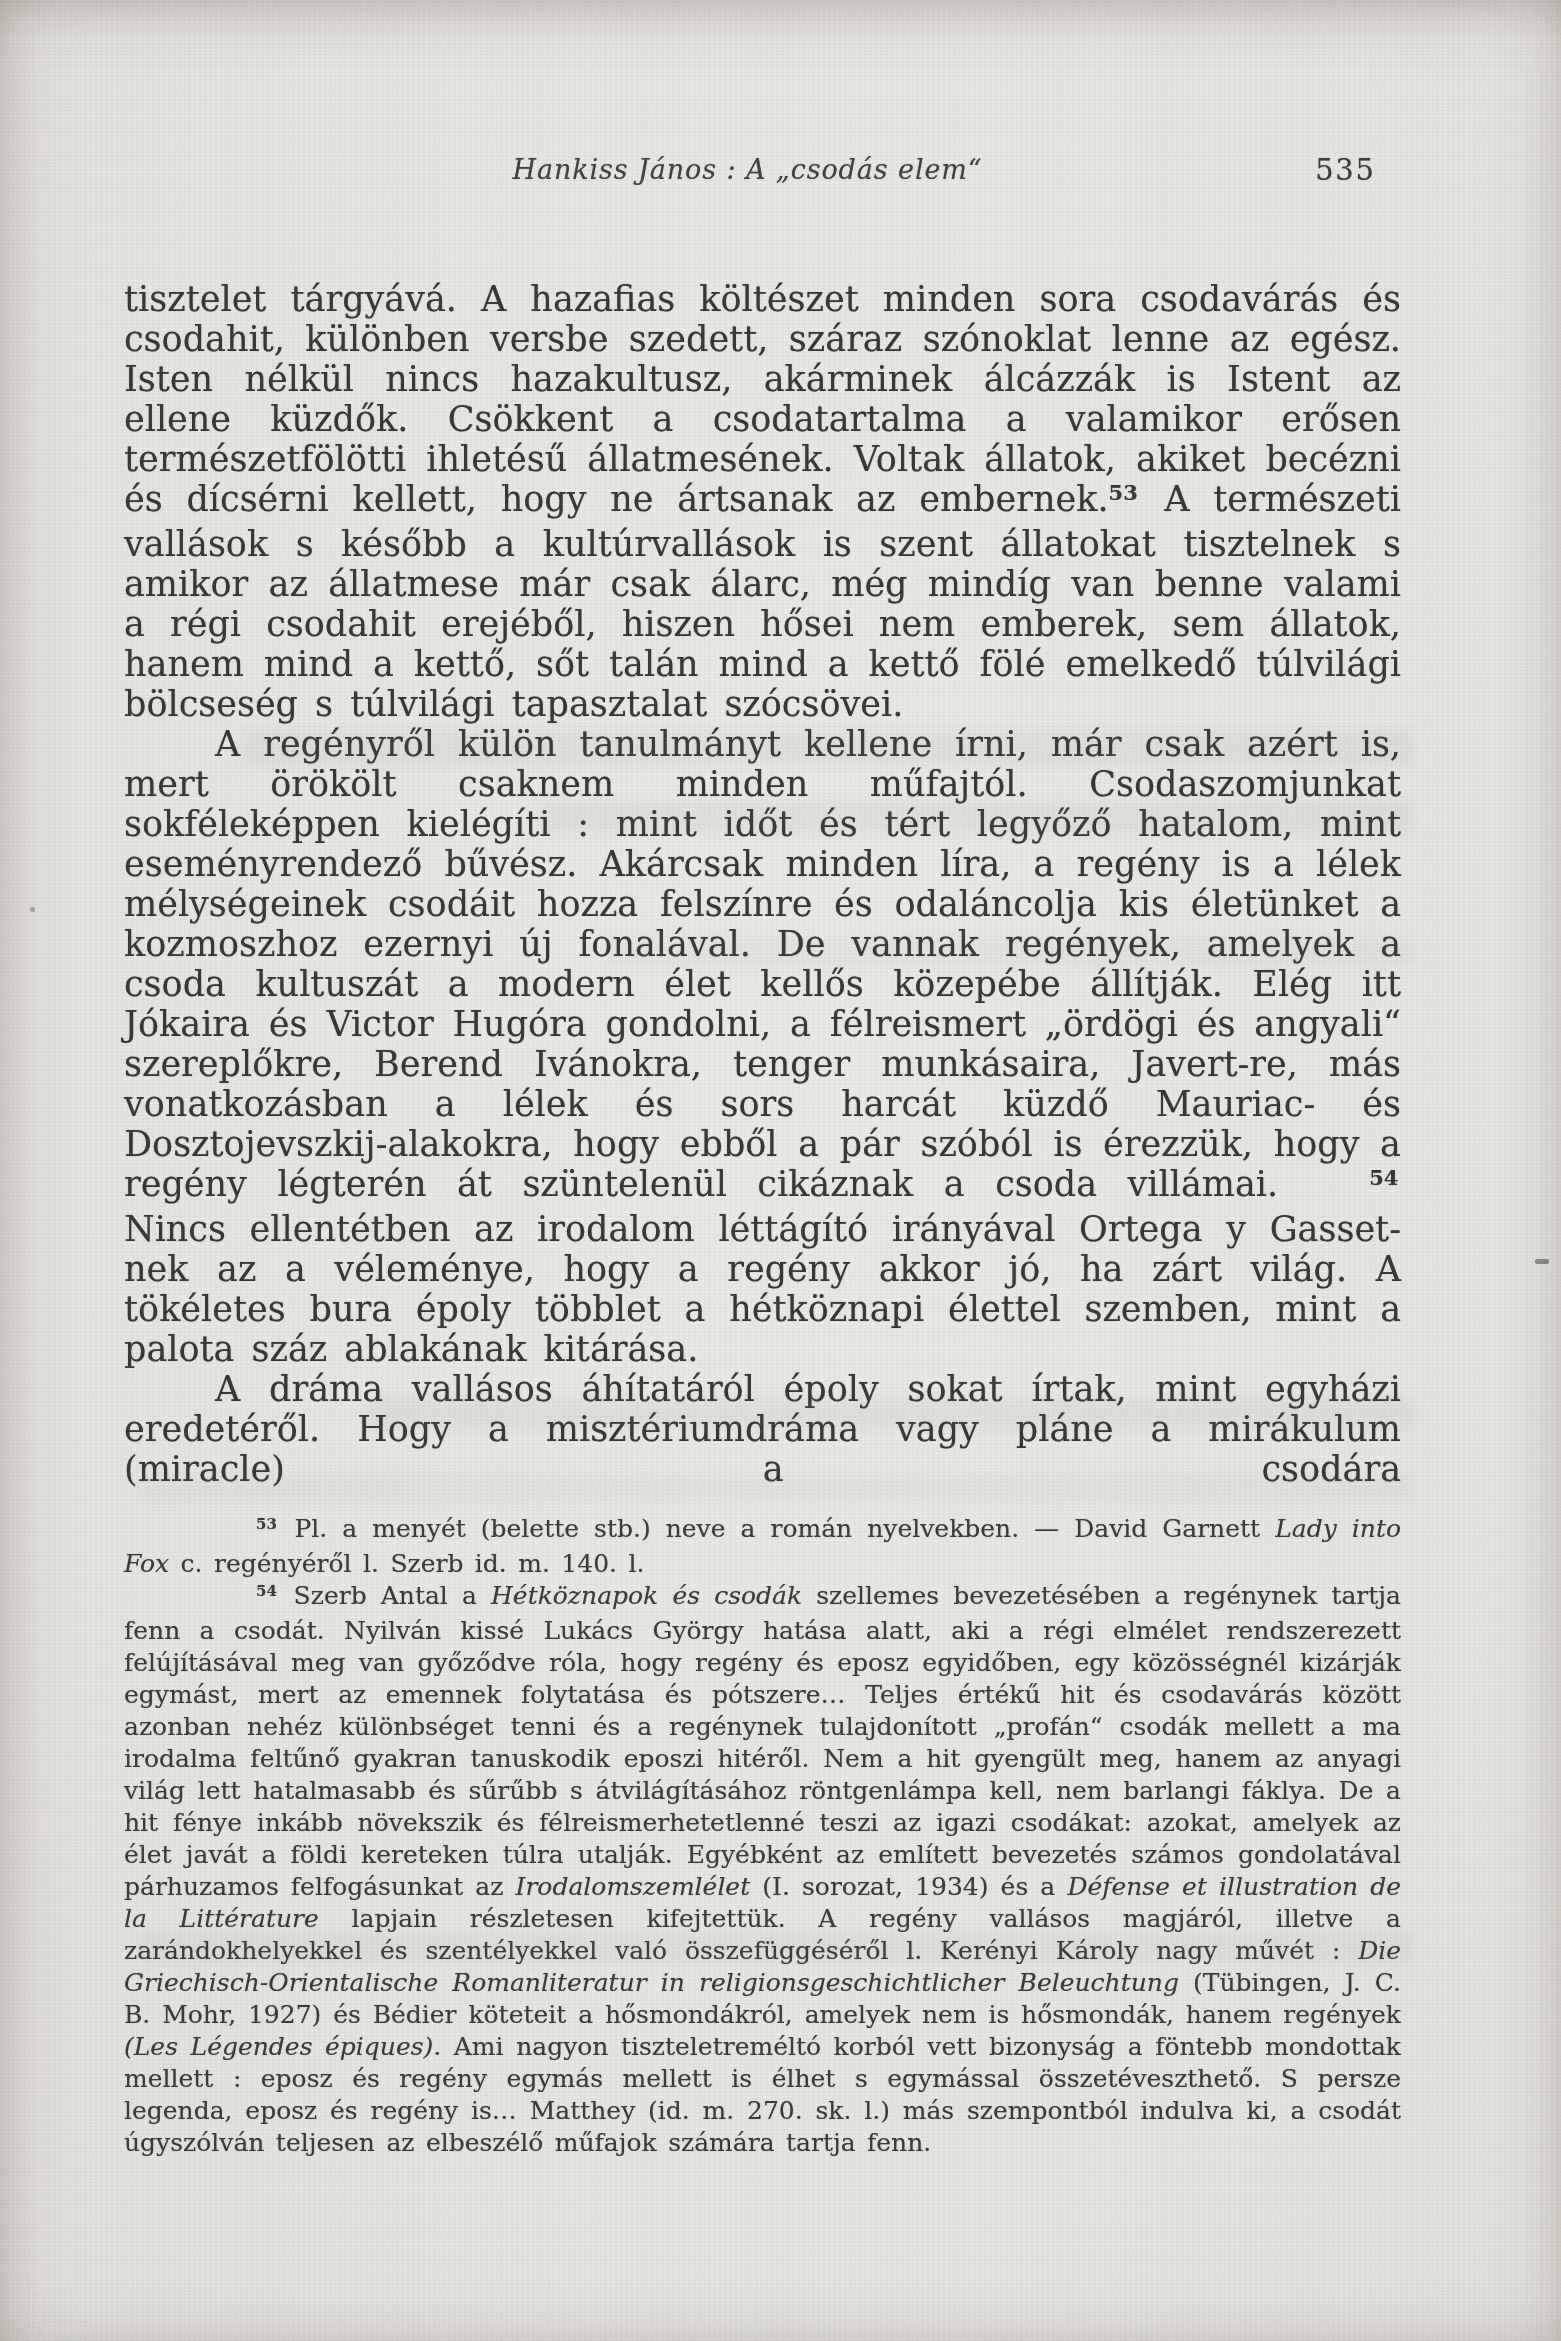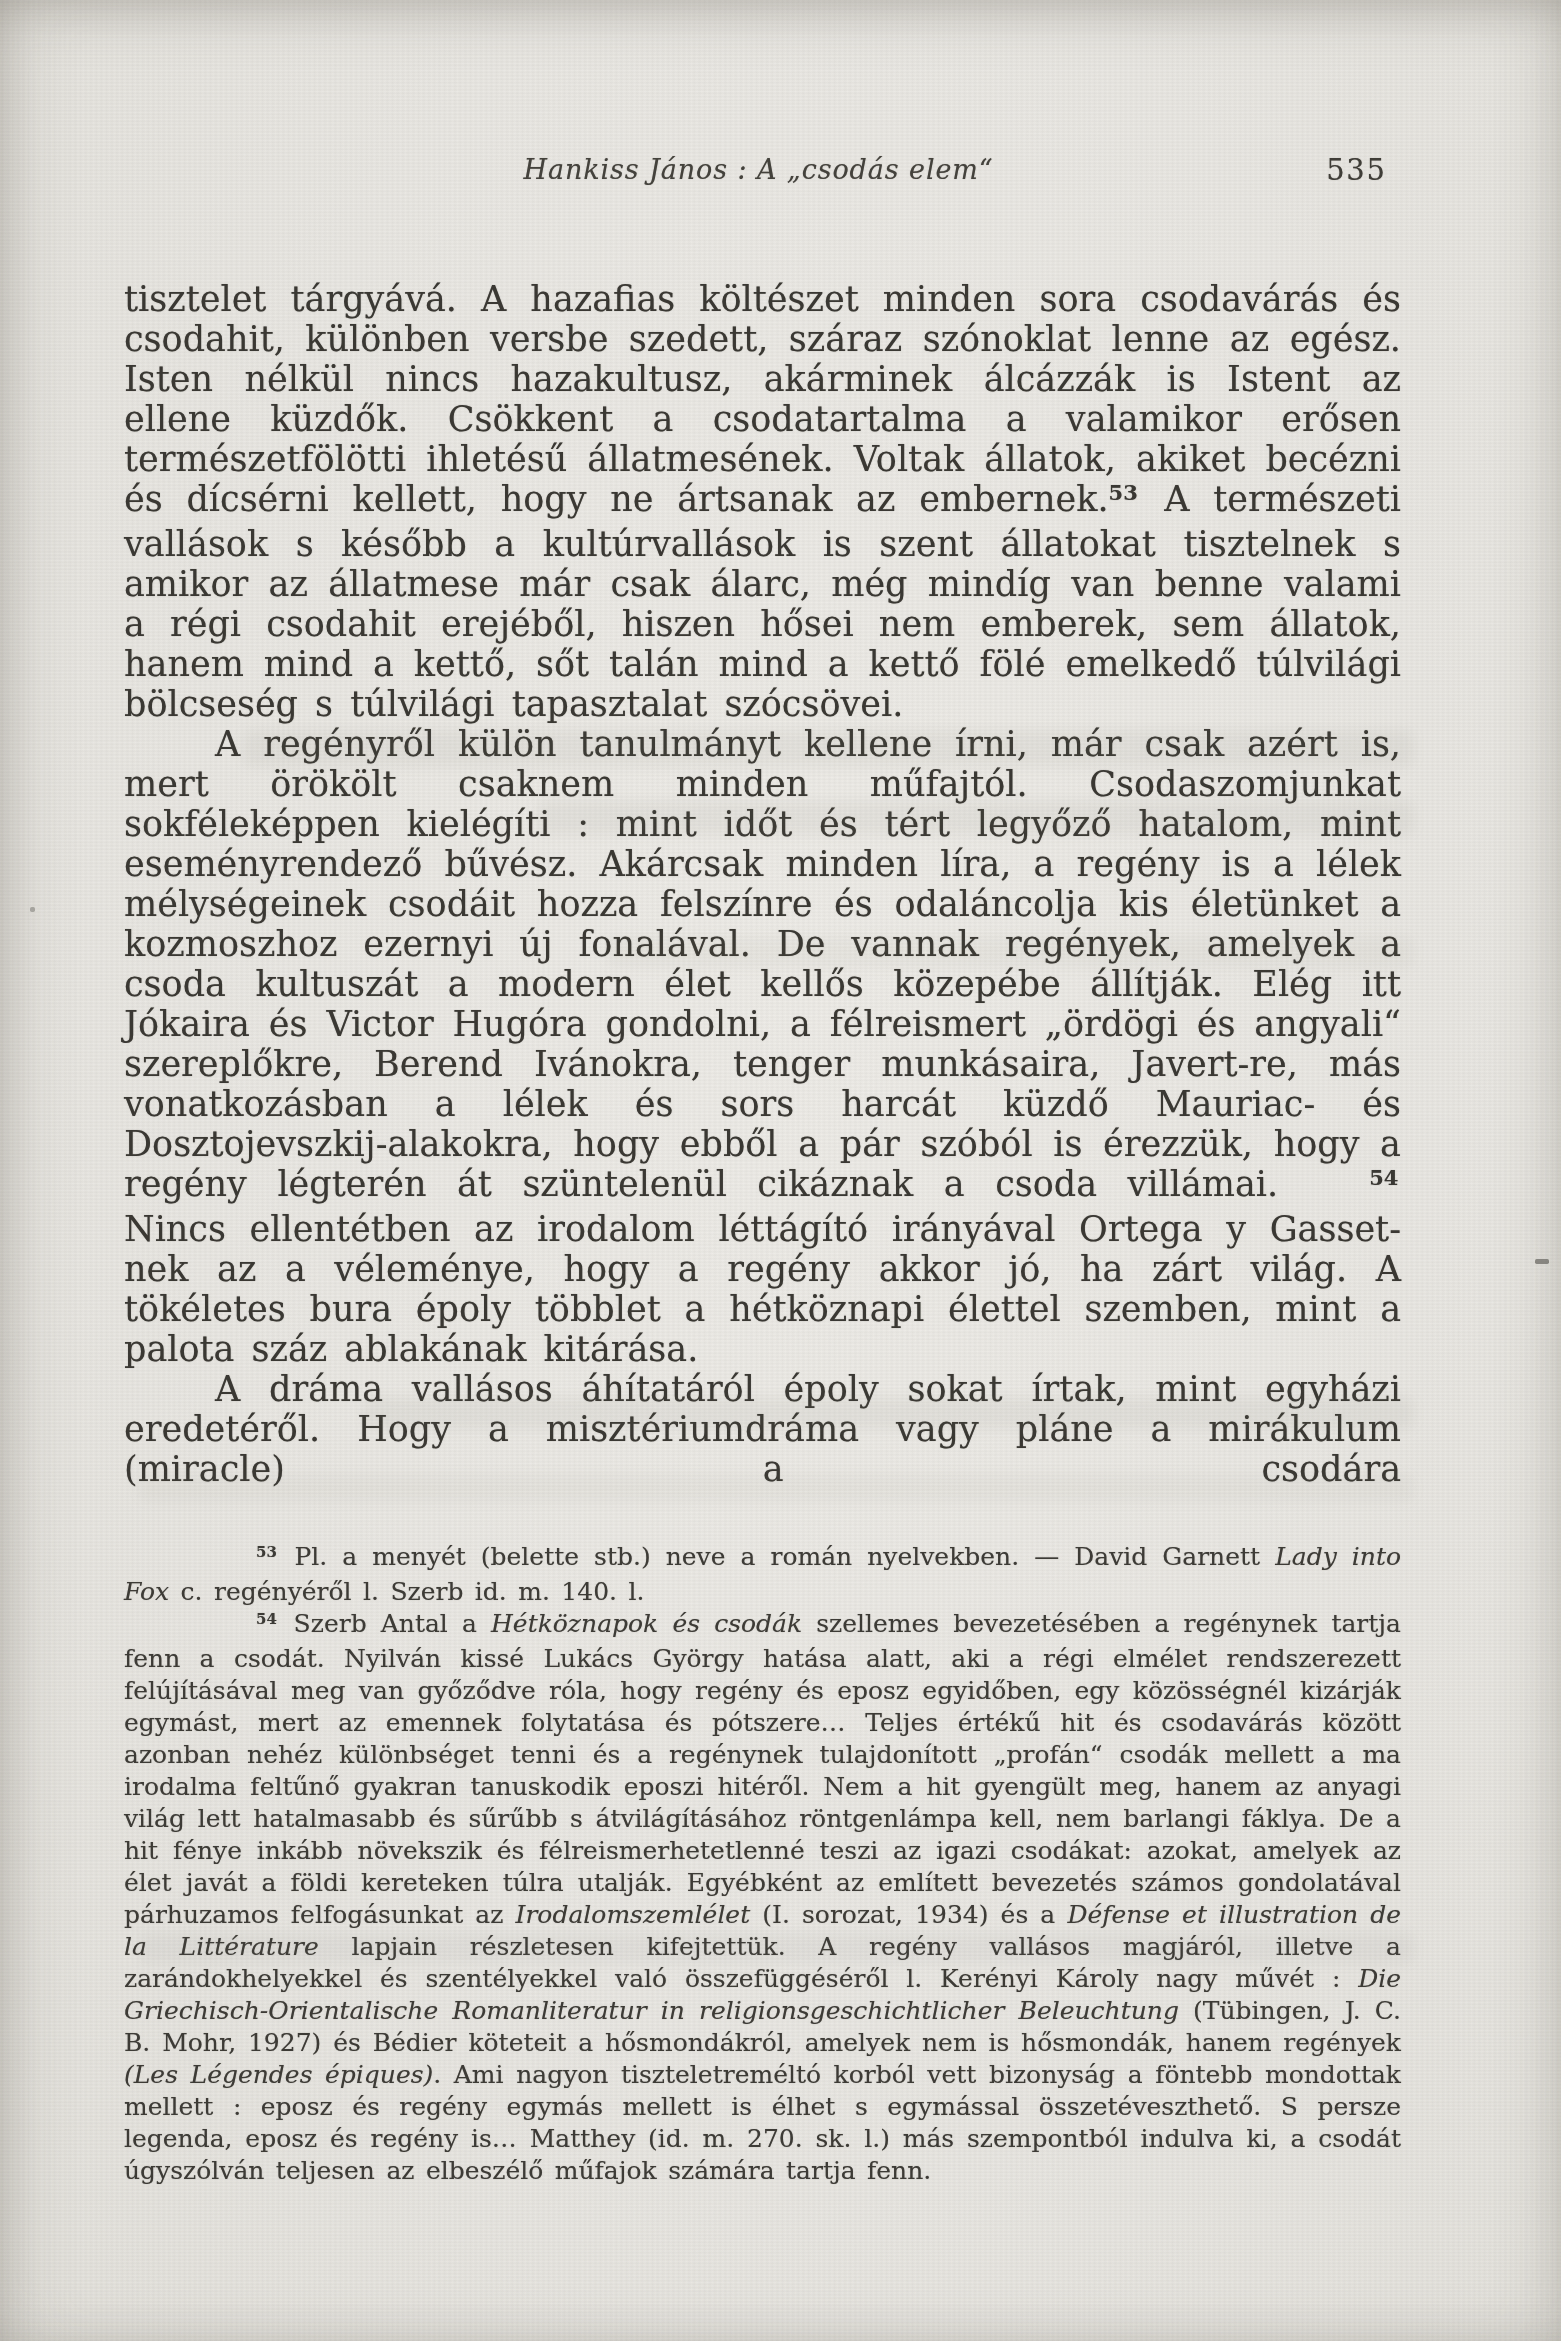--- a/index.html
+++ b/index.html
@@ -23,21 +23,21 @@
       inset -35px 0 78px -48px rgba(105,100,90,0.26),
       inset 0 -30px 69px -43px rgba(105,100,90,0.22);
     overflow: hidden;
     color: #3a3833;
     font-family: "DejaVu Serif", "Liberation Serif", serif;
   }
   
   .runhead {
     position: absolute;
     top: 149px;
-    left: 120px;
+    left: 109px;
     width: 1277px;
     height: 42px;
     line-height: 42px;
   }
   .runhead .title {
     position: absolute;
     left: 0; right: 0;
     text-align: center;
     font-style: italic;
     font-size: 27px;
@@ -66,21 +66,21 @@
     line-height: 40px;
     text-align: justify;
     word-spacing: 0.17em;
     text-indent: 91px;
     color: #3a3833;
     text-shadow: 0 0 0.9px rgba(58,56,50,0.5);
   }
   .para.noindent { text-indent: 0; }
   .para.fill-last { text-align-last: justify; }
   .footnotes {
-    margin-top: 52px;
+    margin-top: 24px;
   }
   .fn {
     margin: 0;
     font-size: 25px;
     line-height: 32px;
     text-align: justify;
     word-spacing: 0.14em;
     text-indent: 66px;
     color: #3d3b36;
     text-shadow: 0 0 0.9px rgba(58,56,50,0.45);

